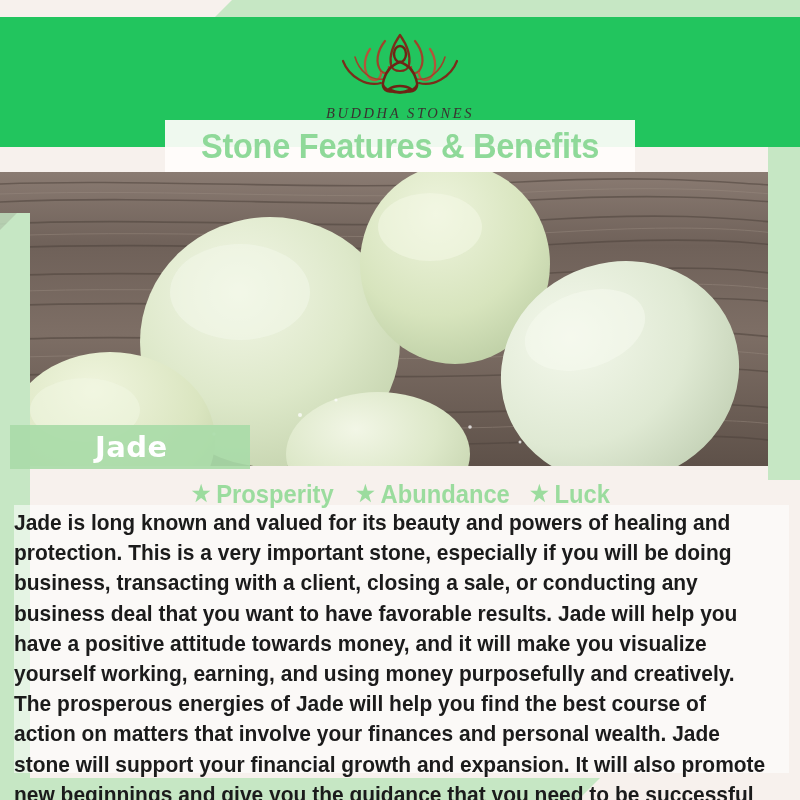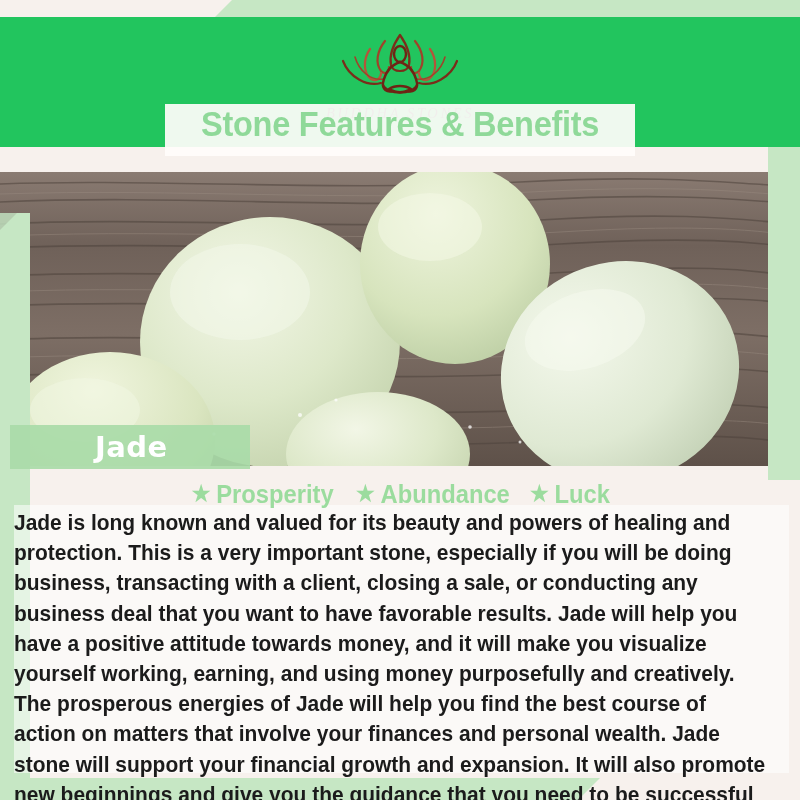--- a/index.html
+++ b/index.html
@@ -81,23 +81,23 @@
     font-family:"Liberation Serif", serif;
     font-size:14.5px;
     letter-spacing:2.6px;
     color:#3a3230;
     font-weight:400;
   }
 
   
   .title-plaque {
     position:absolute;
-    left:165px; top:104px; width:470px; height:52px;
+    left:165px; top:120px; width:470px; height:52px;
     background:rgba(255,253,251,0.93);
-    display:flex; justify-content:center;
+    display:flex; align-items:center; justify-content:center;
     z-index:9;
   }
   .title-text {
     font-family:"Liberation Sans Narrow","Liberation Sans", sans-serif;
     font-weight:bold;
     font-size:35px;
     letter-spacing:-0.3px;
     color:#8fd999;
     transform:scaleX(0.93);
     white-space:nowrap;

